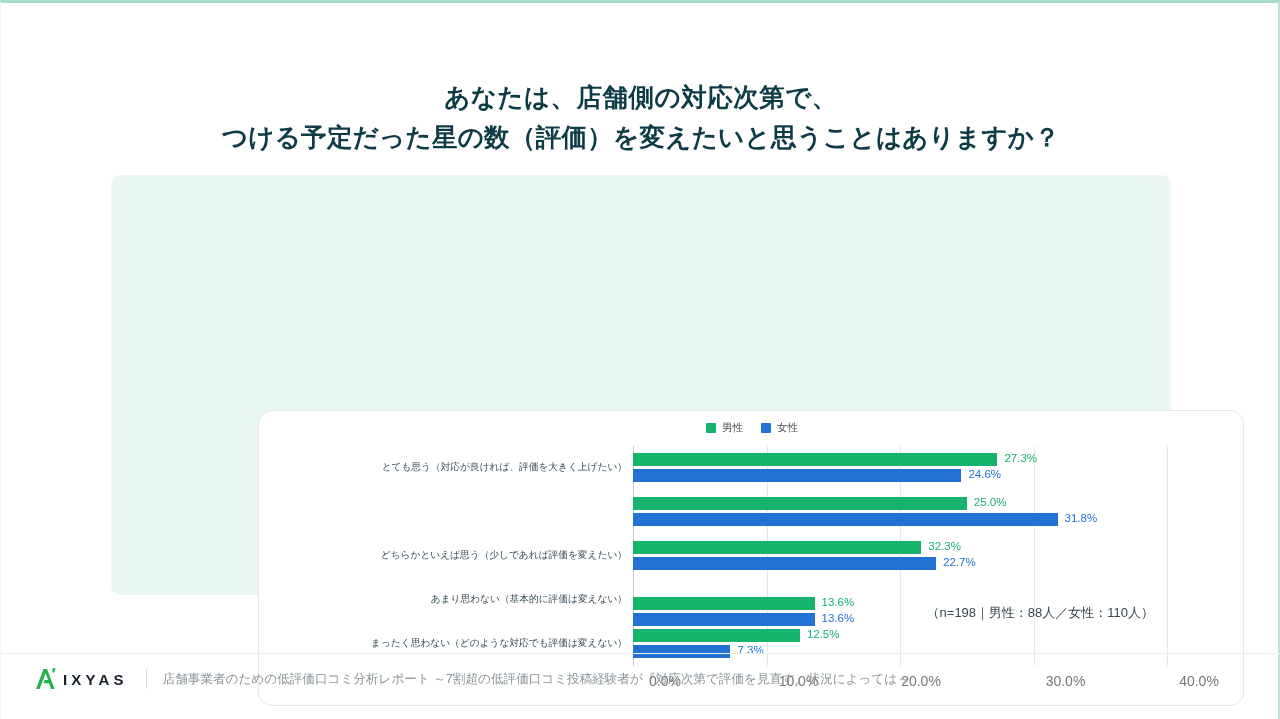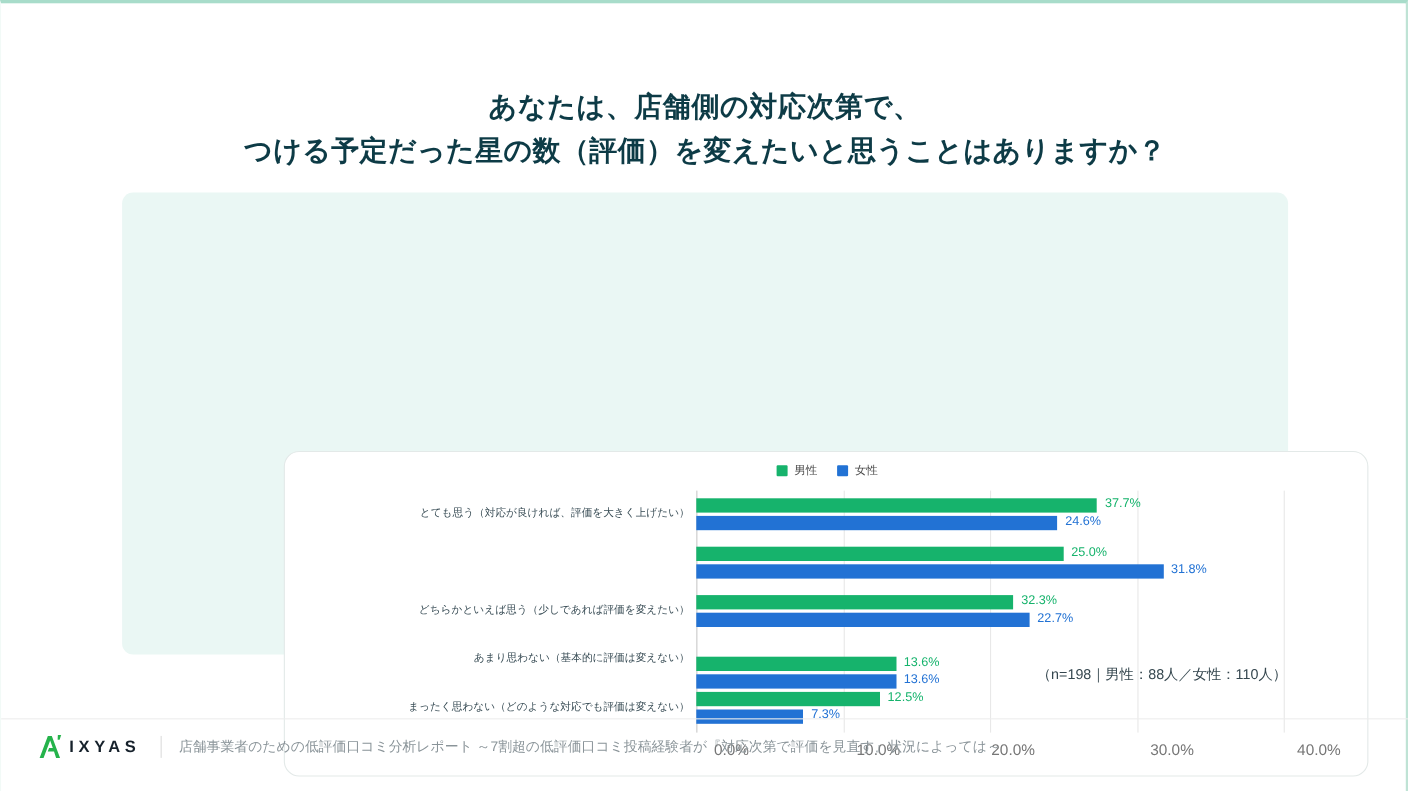--- a/index.html
+++ b/index.html
@@ -121,21 +121,21 @@
     transform: translateX(-50%);
     font-size: 14px;
     color: #767676;
     white-space: nowrap;
     margin-left: 32px;
   }
 
   
   #nnote {
     position: absolute;
-    right: 108px; top: 601px;
+    right: 124px; top: 601px;
     font-size: 13px;
     color: #35474f;
     white-space: nowrap;
   }
 
   
   #footer-divider {
     position: absolute;
     left: 0; top: 650px; width: 1280px; height: 1px;
     background: #ededed;
@@ -190,21 +190,21 @@
         </div>
 
       <div id="plot">
           <div class="gridline axis" style="left: 0px;"></div>
           <div class="gridline" style="left: 133.5px;"></div>
           <div class="gridline" style="left: 267px;"></div>
           <div class="gridline" style="left: 400.5px;"></div>
           <div class="gridline" style="left: 534px;"></div>
           <div class="group" style="top: 6px;">
             <div class="bar male" title="男性 27.3%" style="width: 364.455px; background: rgb(22, 179, 108);"></div>
-            <div class="bar-label male" style="left: 371.455px; color: rgb(22, 179, 108);">37.7%</div>
+            <div class="bar-label male" style="left: 371.455px; color: rgb(22, 179, 108);">27.3%</div>
             <div class="bar female" title="女性 24.6%" style="width: 328.41px; background: rgb(34, 114, 212);"></div>
             <div class="bar-label female" style="left: 335.41px; color: rgb(34, 114, 212);">24.6%</div>
           </div>
           <div class="group" style="top: 50px; text-align: right;">
             <div class="bar male" title="男性 25.0%" style="width: 333.75px; background: rgb(22, 179, 108);"></div>
             <div class="bar-label male" style="left: 340.75px; color: rgb(22, 179, 108);">25.0%</div>
             <div class="bar female" title="女性 31.8%" style="width: 424.53px; background: rgb(34, 114, 212);"></div>
             <div class="bar-label female" style="left: 431.53px; color: rgb(34, 114, 212);">31.8%</div>
           </div>
           <div class="group" style="top: 94px;">

